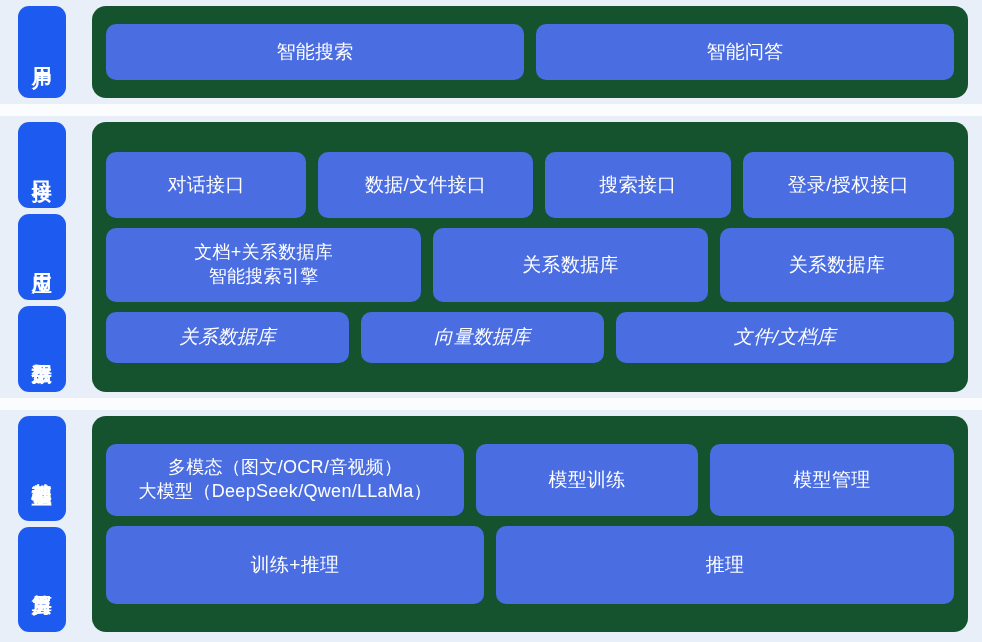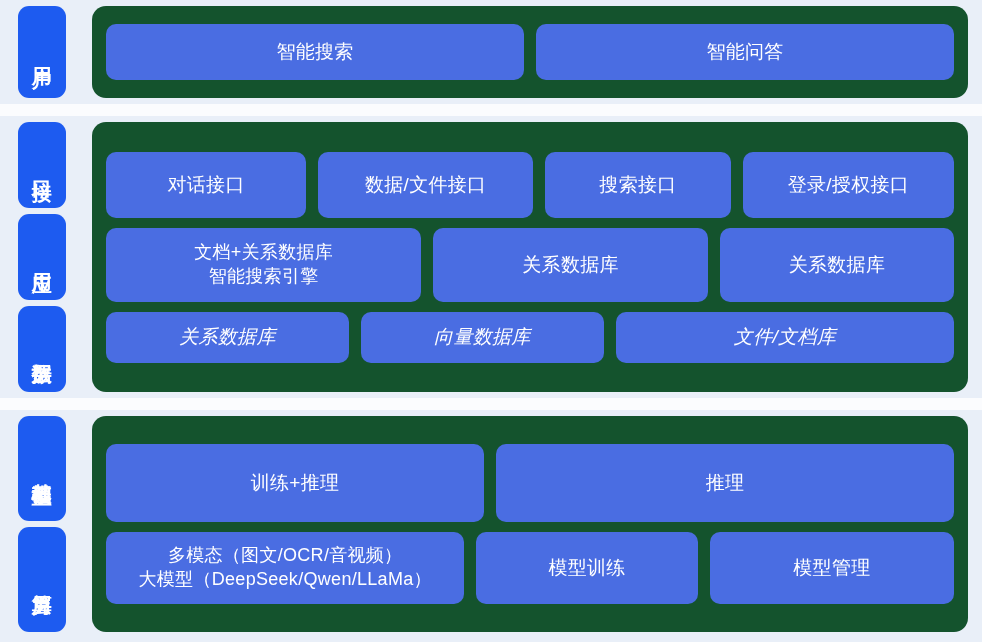--- a/index.html
+++ b/index.html
@@ -172,28 +172,28 @@
 
   <div class="section-gap"></div>
 
   <div class="section" id="sec-base">
     <div class="rail">
       <div class="rail-tab">基础模型</div>
       <div class="rail-tab">算力层</div>
     </div>
     <div class="panel">
 
-      <div class="row row-power">
-        <div class="node" style="flex:1">训练+推理</div>
-        <div class="node" style="flex:1.22">推理</div>
-      </div>
-
       <div class="row row-model">
         <div class="node two-line" style="flex:1.5">多模态（图文/OCR/音视频）
 大模型（DeepSeek/Qwen/LLaMa）</div>
         <div class="node" style="flex:0.9">模型训练</div>
         <div class="node" style="flex:1.0">模型管理</div>
+      </div>
+
+      <div class="row row-power">
+        <div class="node" style="flex:1">训练+推理</div>
+        <div class="node" style="flex:1.22">推理</div>
       </div>
 
     </div>
   </div>
 
 </div>
 
 </body></html>

